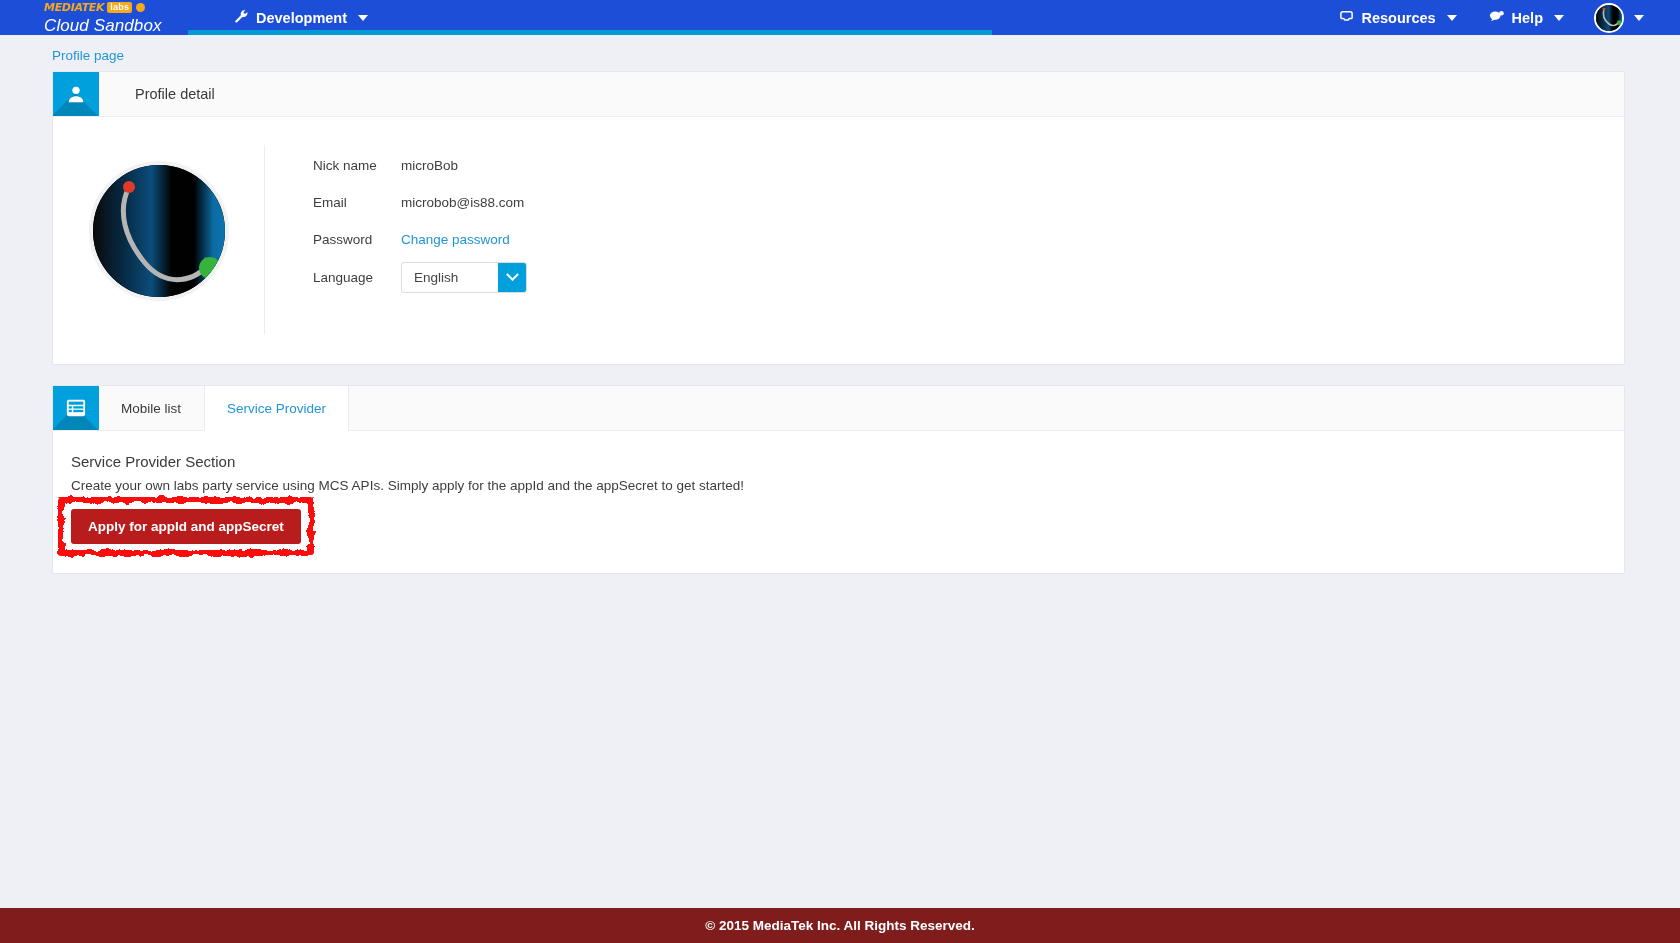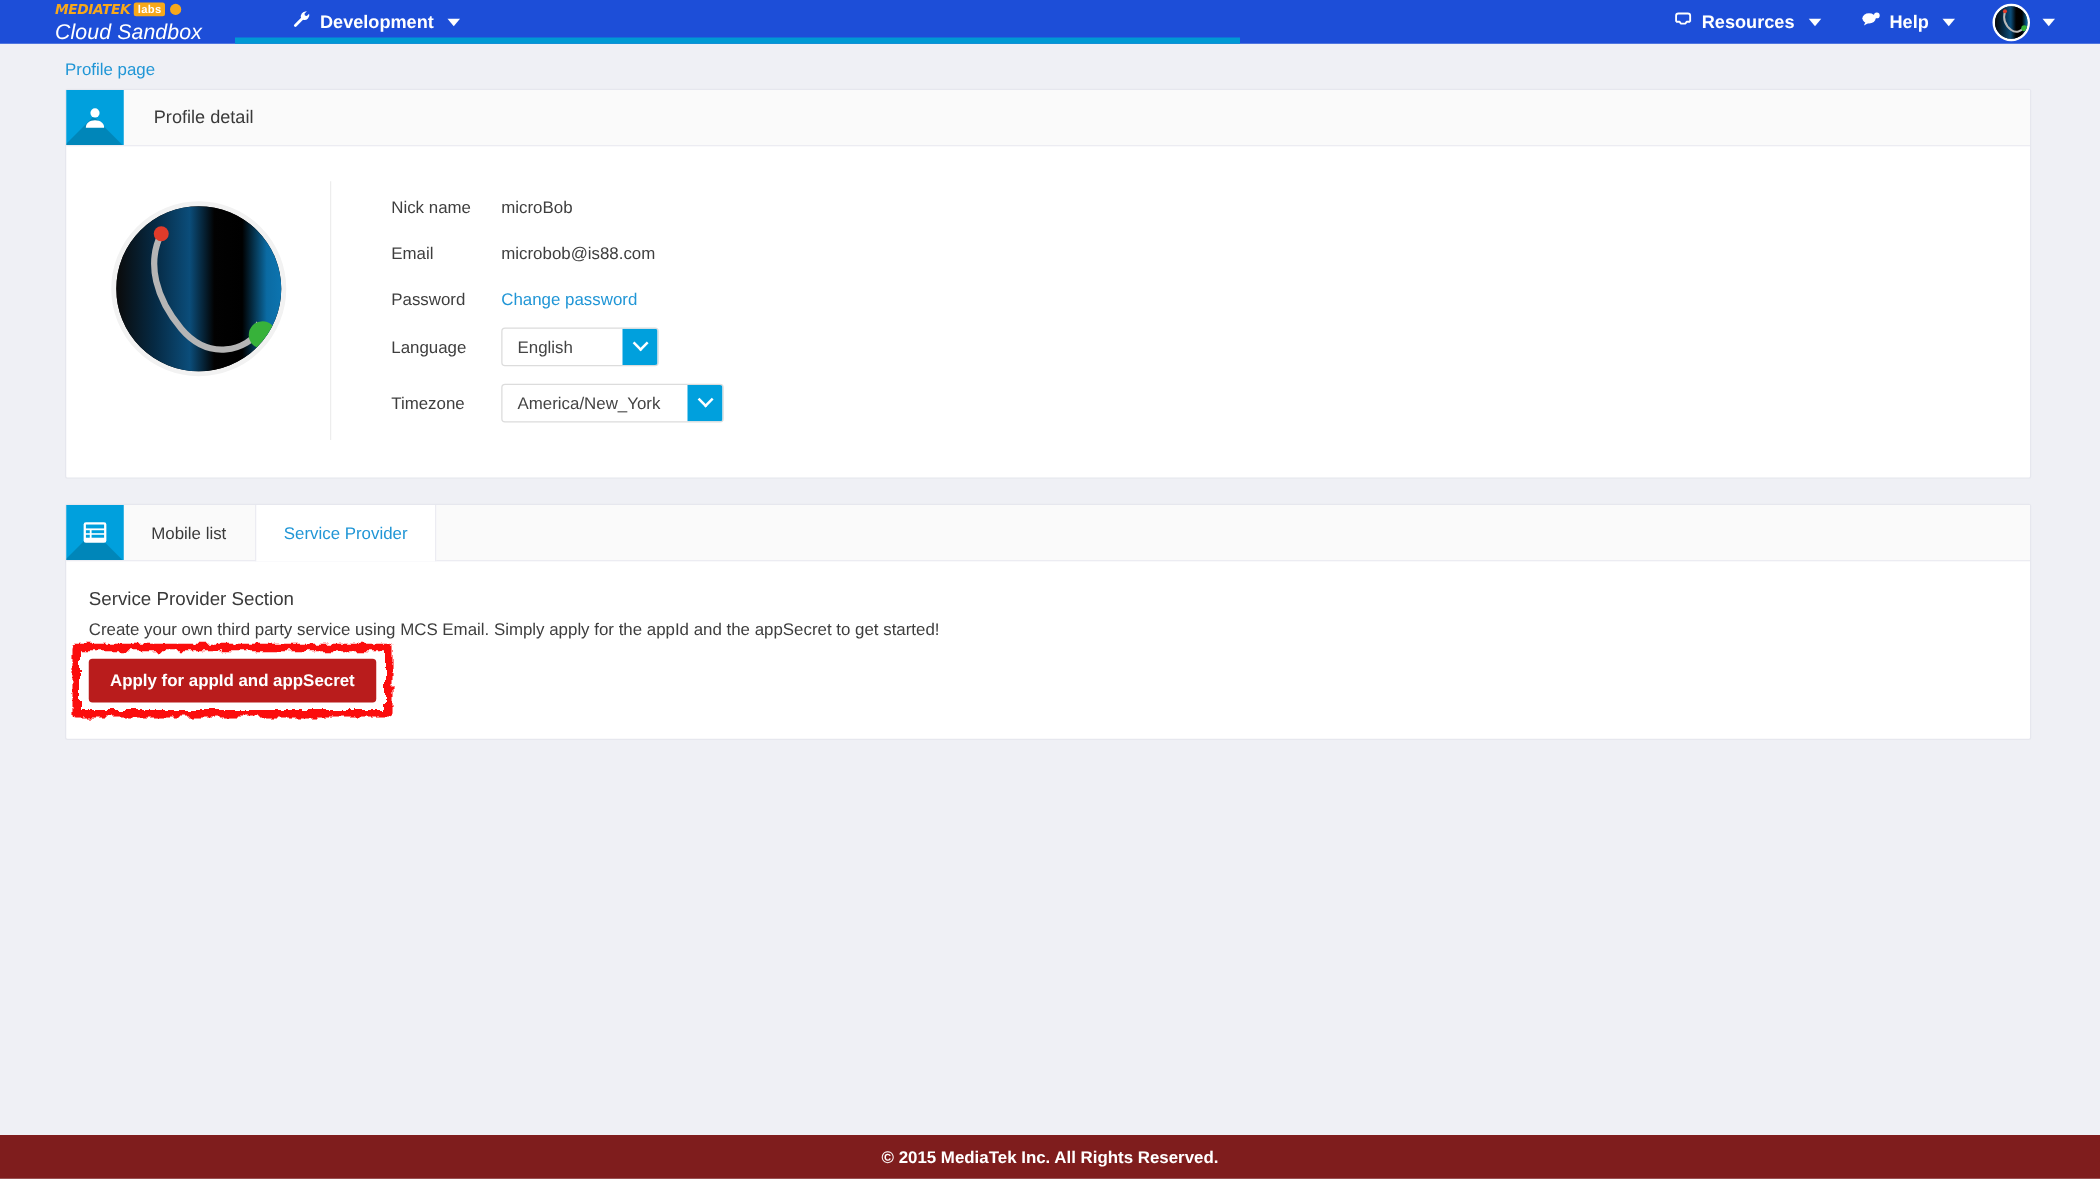--- a/index.html
+++ b/index.html
@@ -166,21 +166,21 @@
     left: 22px; top: 21px;
     width: 60px; height: 60px;
     background: rgba(0,0,0,0.16);
     transform: rotate(45deg);
     transform-origin: 0 0;
   }
   .card-header-icon svg { position: relative; z-index: 2; }
   .card-header-title {
     display: flex;
     align-items: center;
-    padding-left: 24px;
+    padding-left: 36px;
     font-size: 14.5px;
     color: #3a3a3a;
   }
 
   .profile-body {
     display: flex;
     padding: 28px 0 30px 0;
     min-height: 247px;
   }
   .avatar-col {
@@ -473,29 +473,20 @@
         <div class="form-row sel">
           <div class="form-label">Language</div>
           <div class="select" style="width: 126px;">
             <div class="select-text">English</div>
             <div class="select-arrow">
                 <span class="chev"></span>
               </div>
           </div>
         </div>
 
-        <div class="form-row sel">
-          <div class="form-label">Timezone</div>
-          <div class="select" style="width: 178px;">
-            <div class="select-text">America/New_York</div>
-            <div class="select-arrow">
-                <span class="chev"></span>
-              </div>
-          </div>
-        </div>
 
       </div>
     </div>
   </div>
 
   <div class="card tabs-card">
     <div class="tabs-header">
       <div class="card-header-icon">
         <svg width="22" height="20" viewBox="0 0 24 22" fill="none">
           <rect x="2" y="2" width="20" height="18" rx="2" fill="#fff"></rect>
@@ -509,21 +500,21 @@
       <div class="tab">
         <span>Mobile list</span>
       </div>
       <div class="tab active">
         <span>Service Provider</span>
       </div>
     </div>
 
     <div class="tabs-body">
       <div class="section-title">Service Provider Section</div>
-      <div class="section-desc">Create your own third party service using MCS Email. Simply apply for the appId and the appSecret to get started!</div>
+      <div class="section-desc">Create your own labs party service using MCS APIs. Simply apply for the appId and the appSecret to get started!</div>
       <div class="btn-wrap">
         <div class="annot"></div>
         <button class="btn-primary">Apply for appId and appSecret</button>
       </div>
     </div>
   </div>
 
 </div>
 
 <div class="footer">

